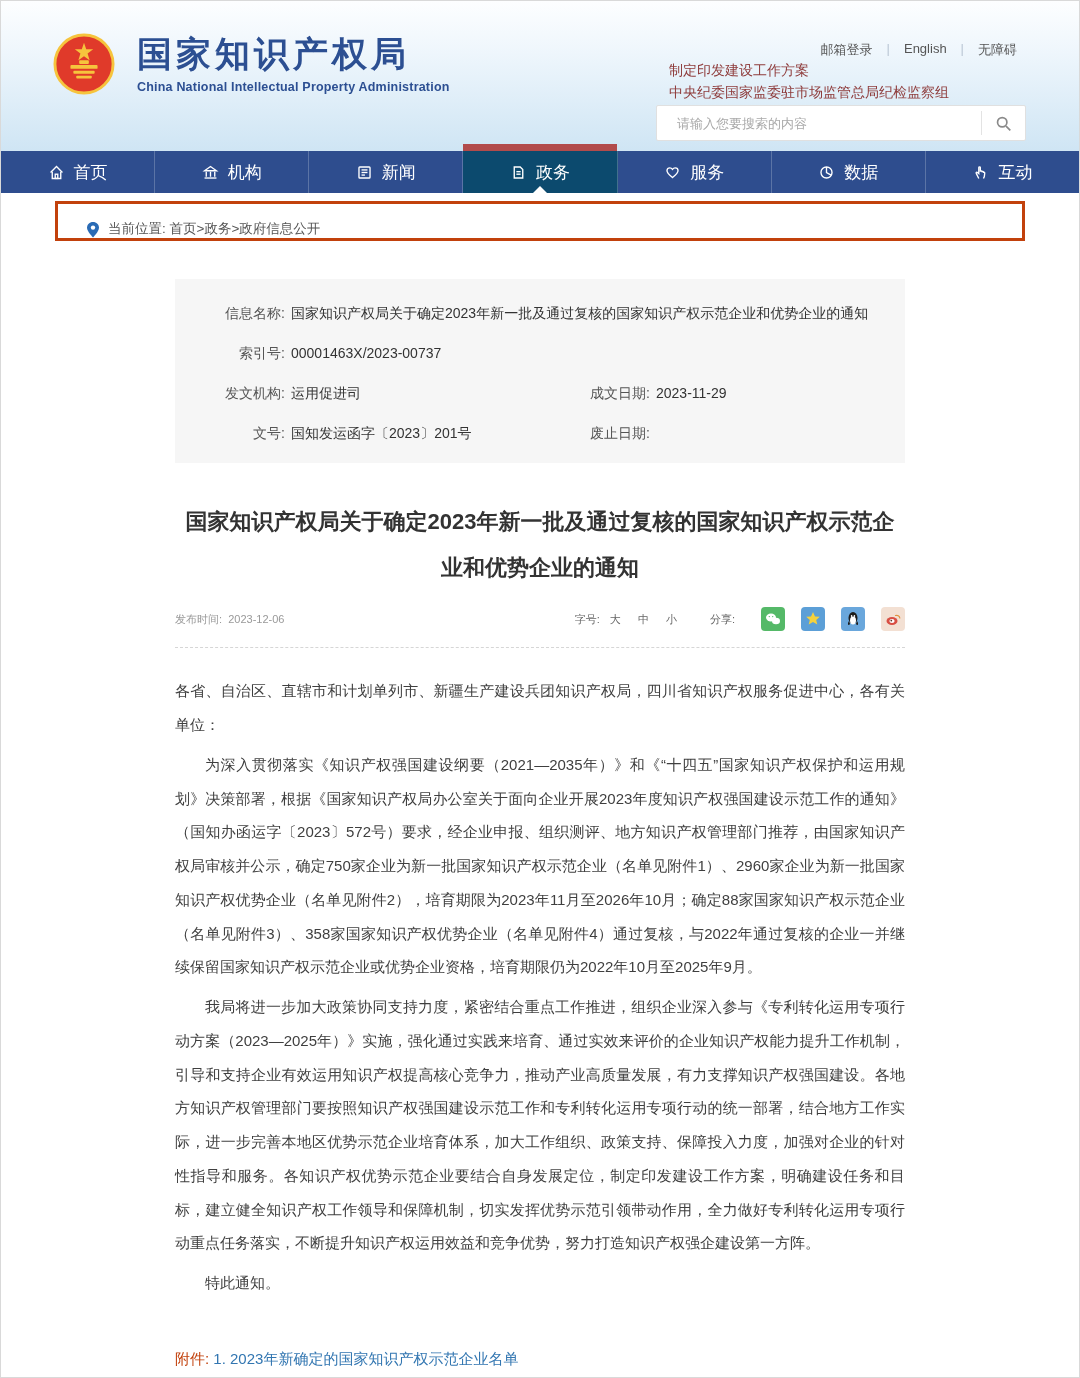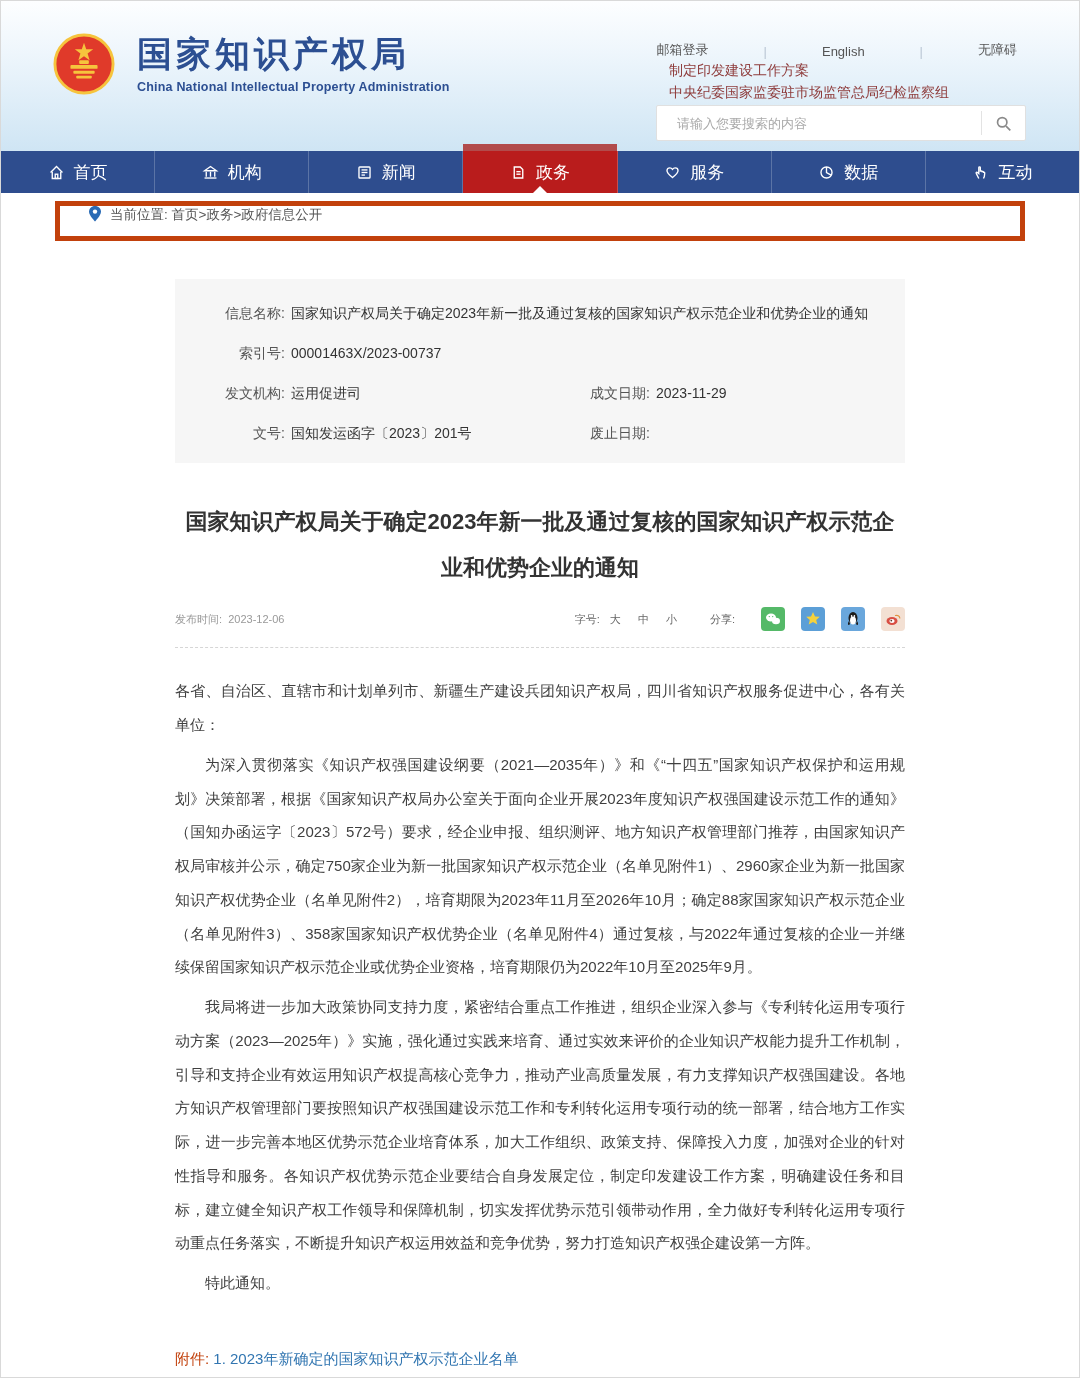--- a/index.html
+++ b/index.html
@@ -14,21 +14,21 @@
   .site-header {
     height:150px; position:relative;
     background:linear-gradient(180deg,#fdfeff 0%, #eef6fc 35%, #cfe5f4 100%);
   }
   .brand { position:absolute; left:52px; top:32px; display:flex; align-items:center; }
   .emblem { width:62px; height:62px; flex:0 0 62px; }
   .brand-text { margin-left:22px; }
   .site-title { font-size:35px; font-weight:bold; color:#2c4f92; letter-spacing:4px; line-height:1.15; }
   .site-subtitle { font-size:12.5px; font-weight:bold; color:#2c4f92; margin-top:5px; letter-spacing:0.2px; }
 
-  .top-links { position:absolute; top:40px; right:48px; font-size:13px; color:#555; display:flex; align-items:flex-end;gap:41px; }
+  .top-links { position:absolute; top:40px; right:48px; font-size:13px; color:#555; display:flex; align-items:flex-start; }
   .top-links a { color:#555; text-decoration:none; padding:0 14px; cursor:pointer; }
   .top-links .sep { color:#b9c6d4; }
 
   .related-links { position:absolute; left:668px; top:58px; font-size:14px; line-height:22px; }
   .related-links a { display:block; color:#8e3b3b; text-decoration:none; cursor:pointer; }
 
   .search-box {
     position:absolute; left:655px; top:104px; width:370px; height:36px;
     background:#ffffff; border:1px solid #e0e0e0; border-radius:2px;
     display:flex; align-items:center;
@@ -46,35 +46,35 @@
 
   
   .main-nav { height:42px; background:#2e4d8e; display:flex; position:relative; }
   .nav-item {
     flex:1; display:flex; align-items:center; justify-content:center;
     color:#ffffff; font-size:17px; cursor:pointer; position:relative;
     border-right:1px solid rgba(255,255,255,0.22);
   }
   .nav-item:last-child { border-right:none; }
   .nav-item .nav-icon { display:flex; margin-right:9px; }
-  .nav-item.active { background:#b91c1c; }
+  .nav-item.active { background:#0c4a6e; }
   .nav-item.active::before {
     content:""; position:absolute; top:-7px; left:0; right:0; height:7px; background:#b24b4b;
   }
   .nav-item.active::after {
     content:""; position:absolute; bottom:0; left:50%; margin-left:-7px;
     border-left:7px solid transparent; border-right:7px solid transparent;
     border-bottom:7px solid #ffffff;
   }
 
   
   .breadcrumb-wrap { padding:8px 54px 0 54px; }
   .breadcrumb {
-    border:5px solid #c2410c; background:#fff; height:40px;
-    display:flex; align-items:flex-start; padding-left:28px; font-size:13.5px; color:#555;
+    border:3px solid #c2410c; background:#fff; height:40px;
+    display:flex; align-items:flex-end; padding-left:28px; font-size:13.5px; color:#555;
   }
   .breadcrumb .pin { margin-right:8px; display:flex; }
 
   
   .doc-wrap { width:730px; margin:12px auto; }
   .info-table { margin-top:38px; background:#f6f6f6; padding:14px 0 10px 0; font-size:14px; }
   .info-row { display:flex; line-height:40px; }
   .info-cell { display:flex; flex:1; }
   .info-cell.full { flex:2; }
   .info-label { width:110px; text-align:right; color:#555; flex:0 0 110px; }

